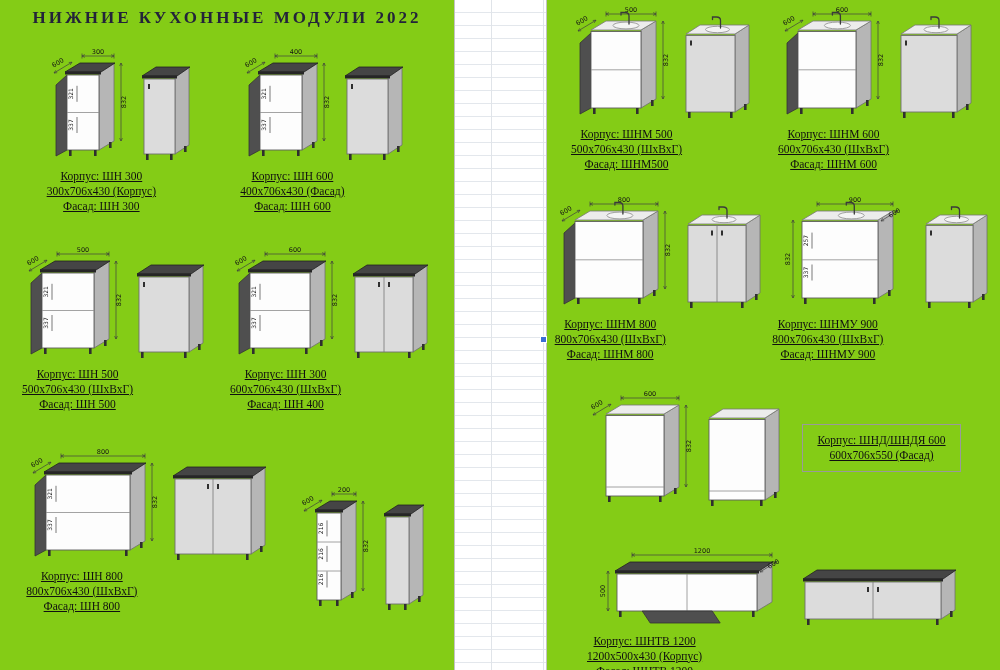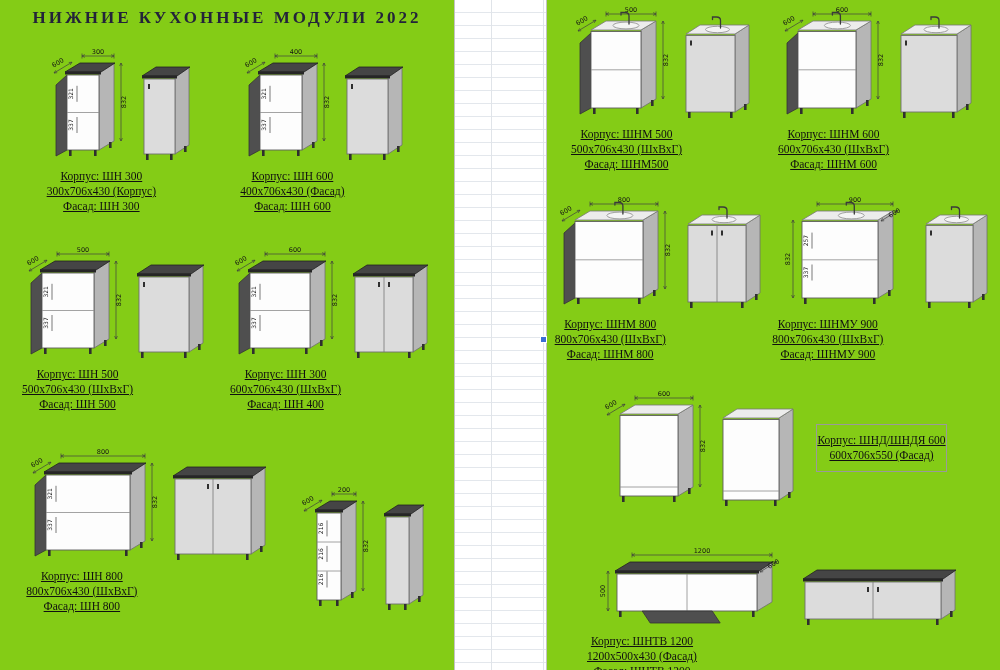--- a/index.html
+++ b/index.html
@@ -30,21 +30,21 @@
   #left-rows .mod-row:nth-child(3){margin-top:34px}
   #right-rows .mod-row:nth-child(1){margin-top:4px}
   #right-rows .mod-row:nth-child(2){margin-top:22px}
   #right-rows .mod-row:nth-child(3){margin-top:26px}
   #right-rows .mod-row:nth-child(4){margin-top:36px}
 
   .module{display:flex;flex-direction:column;align-items:flex-start;}
   .module.side{flex-direction:row;align-items:center;gap:18px;}
   .drawings{display:flex;align-items:flex-end;gap:9px;}
   .caption{margin-top:6px;text-align:center;font-size:11.5px;line-height:1.3;color:#101010;text-decoration:underline;}
-  .caption.boxed{border:1px solid #9a9a9a;padding:8px 0;margin-top:0;}
+  .caption.boxed{border:1px solid #9a9a9a;padding:8px 14px;margin-top:0;}
 
   
   svg.drawing{display:block}
   .f-side{fill:#b6b6b6;stroke:#6f6f6f;stroke-width:.8}
   .f-toplight{fill:#ececec;stroke:#777;stroke-width:.8}
   .f-counter{fill:#454545;stroke:#222;stroke-width:.8}
   .f-counteredge{fill:#262626}
   .f-open{fill:#fdfdfd;stroke:#5e5e5e;stroke-width:.9}
   .f-front{fill:#dcdcdc;stroke:#6f6f6f;stroke-width:.9}
   .f-door{fill:#4f4f4f;stroke:#333;stroke-width:.8}
@@ -641,21 +641,21 @@
                 <line class="split" x1="72" y1="27" x2="72" y2="64"></line>
                 <rect class="handle-d" x="66" y="32" width="2" height="5"></rect>
                 <rect class="handle-d" x="76" y="32" width="2" height="5"></rect>
                 <rect class="leg" x="6" y="64" width="2.6" height="6"></rect>
                 <rect class="leg" x="135" y="64" width="2.6" height="6"></rect>
                 <rect class="leg" x="149" y="56" width="2.6" height="6"></rect>
               </svg>
             </div>
             <div class="caption">
               <div class="cap-line">Корпус: ШНТВ 1200</div>
-              <div class="cap-line">1200х500х430 (Фасад)</div>
+              <div class="cap-line">1200х500х430 (Корпус)</div>
               <div class="cap-line">Фасад: ШНТВ 1200</div>
             </div>
           </div>
         </div>
       </div>
   </div>
 
 </div>
 
 </body></html>

